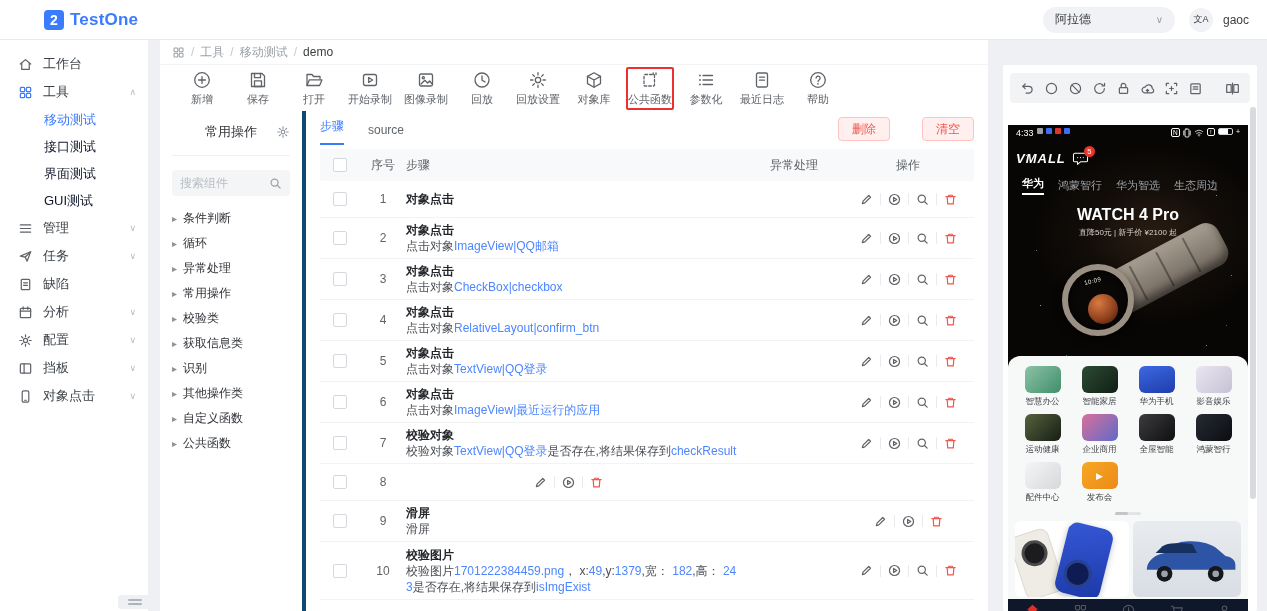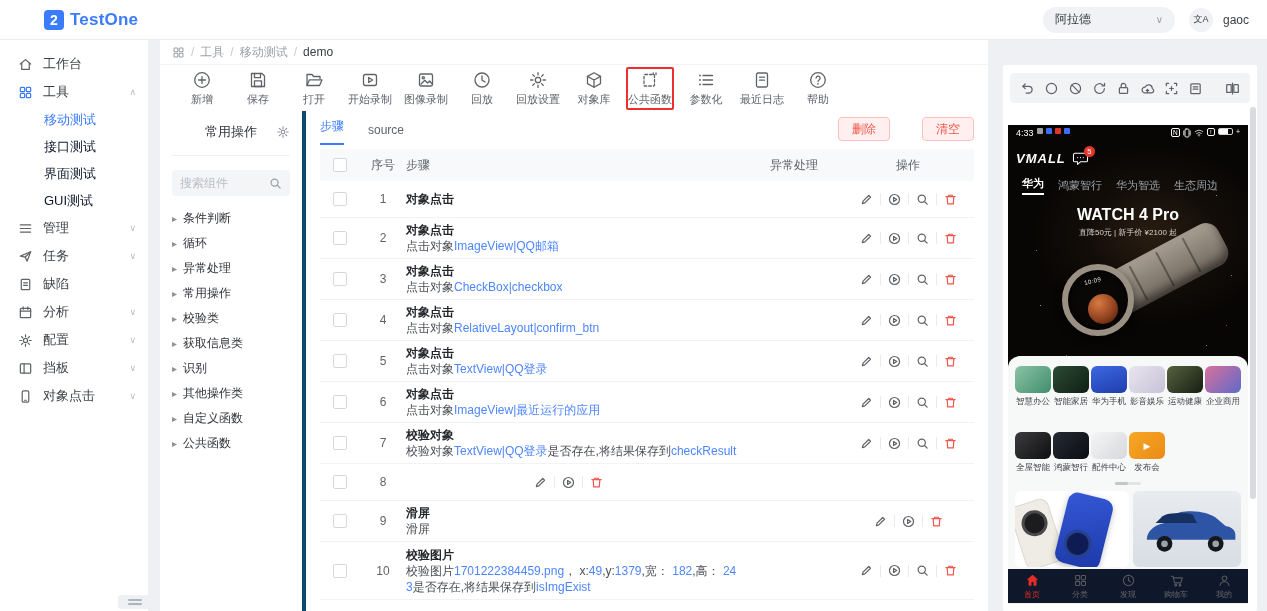--- a/index.html
+++ b/index.html
@@ -113,21 +113,21 @@
   .w-band { position:absolute; left:92px; top:4px; width:130px; height:46px; border-radius:14px; background:linear-gradient(180deg,#a79d91,#6e665c); transform:rotate(-28deg); box-shadow:inset 0 -6px 8px rgba(0,0,0,.45); }
   .w-band i { position:absolute; top:4px; bottom:4px; width:2px; background:rgba(0,0,0,.35); }
   .w-face { position:absolute; left:54px; top:22px; width:72px; height:72px; border-radius:50%; background:#0a0806; border:6px solid #9b9084; box-shadow:0 4px 10px rgba(0,0,0,.6), inset 0 0 8px #000; }
   .w-planet { position:absolute; left:20px; top:24px; width:30px; height:30px; border-radius:50%; background:radial-gradient(circle at 35% 30%,#d97a43,#8c3f1c 60%,#3a170a); }
   .w-time { position:absolute; left:16px; top:8px; font-size:6px; color:#e8e4de; transform:rotate(-14deg); letter-spacing:.5px; }
   .p-dots { height:12px; display:flex; align-items:center; justify-content:center; gap:4px; }
   .p-dots i { display:block; height:3px; border-radius:2px; background:#fff; }
   .p-dots .d1 { width:10px; } .p-dots .d2 { width:5px; opacity:.55; }
 
   .p-sheet { background:#f7f8f8; border-radius:12px 12px 0 0; margin-top:-10px; position:relative; padding:10px 6px 2px; }
-  .p-grid { display:grid; grid-template-columns:repeat(6,1fr); row-gap:24px; }
+  .p-grid { display:grid; grid-template-columns:repeat(4,1fr); row-gap:6px; }
   .p-cat { display:flex; flex-direction:column; align-items:center; gap:3px; cursor:pointer; }
   .p-cat .ic { width:36px; height:27px; border-radius:6px; }
   .p-cat .cl { font-size:8.5px; color:#404348; white-space:nowrap; }
   .ic1 { background:linear-gradient(135deg,#8cc3a4,#3f8e6d); }
   .ic2 { background:linear-gradient(135deg,#2c4b33,#101f14); }
   .ic3 { background:linear-gradient(160deg,#3d68e2,#1e3dac); }
   .ic4 { background:linear-gradient(135deg,#e9e6f0,#c6c1d6); }
   .ic5 { background:linear-gradient(135deg,#55633f,#171d12); }
   .ic6 { background:linear-gradient(135deg,#d8709b,#5f6ac9); }
   .ic7 { background:linear-gradient(135deg,#3c3c3f,#0f0f11); }

